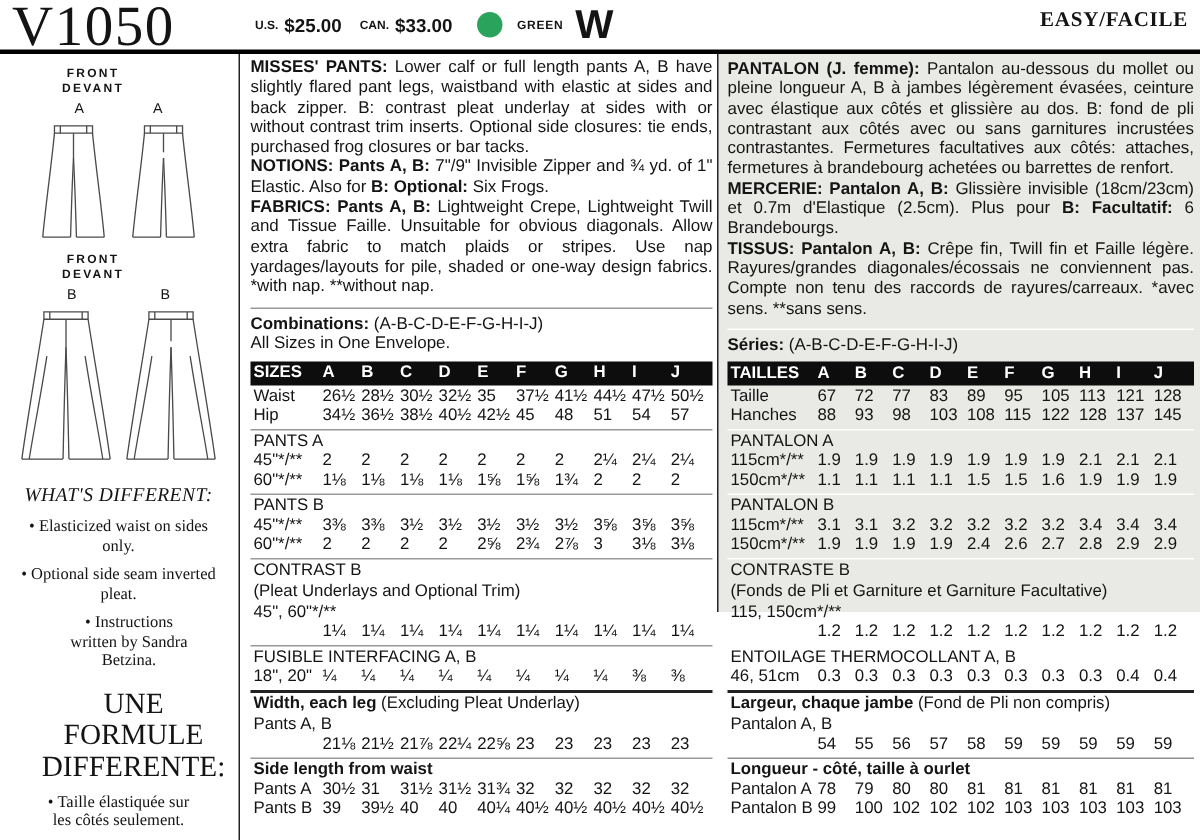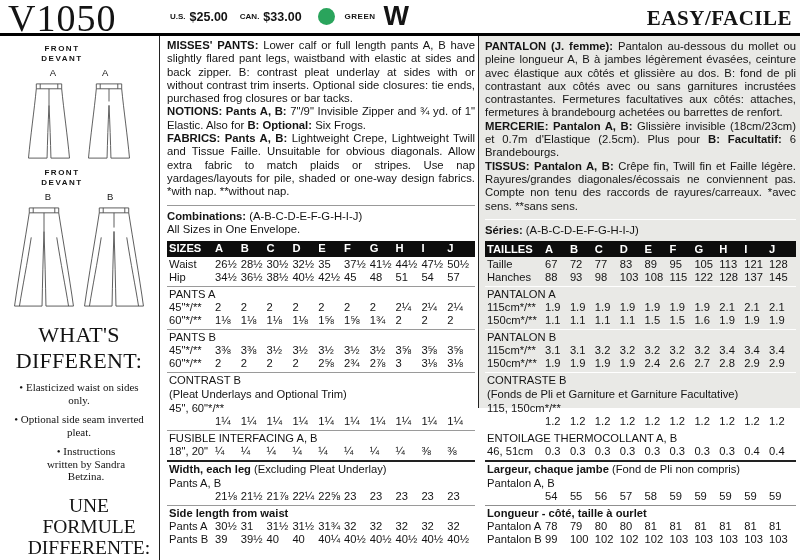--- a/index.html
+++ b/index.html
@@ -10,36 +10,36 @@
   .hdr{position:absolute;top:0;left:0;width:800px;height:33px;border-bottom:3px solid #000;}
   .pattern-no{position:absolute;left:8px;top:-4px;font-family:"Liberation Serif",serif;
               font-size:38px;font-weight:400;letter-spacing:1px;}
   .hdr-mid{position:absolute;left:170px;top:0;height:33px;display:flex;align-items:center;gap:4px;}
   .cur-label{font-size:8px;font-weight:bold;}
   .cur-price{font-size:12.5px;font-weight:bold;margin-right:8px;}
   .dot{width:17px;height:17px;border-radius:50%;margin:0 6px 0 4px;}
   .color-name{font-size:8px;font-weight:bold;letter-spacing:.5px;}
   .size-letter{font-size:27px;font-weight:bold;margin-left:4px;line-height:1;}
   .difficulty{position:absolute;right:8px;top:6px;font-family:"Liberation Serif",serif;
-              font-size:21px;font-weight:bold;letter-spacing:.5px;}
+              font-size:14px;font-weight:bold;letter-spacing:.5px;}
 
   
   .col-left{position:absolute;left:0;top:36px;width:158px;height:524px;text-align:center;}
   .col-mid{position:absolute;left:159px;top:36px;width:319px;height:524px;
            border-left:1px solid #222;box-sizing:border-box;padding:3px 3px 0 7px;}
   .col-right{position:absolute;left:478px;top:36px;width:322px;height:372px;
              border-left:1px solid #222;box-sizing:border-box;background:#e9e9e6;padding:4px 4px 0 6px;}
 
   
   .front-label{font-size:8px;font-weight:bold;letter-spacing:1.5px;line-height:9.5px;
                margin-top:8px;padding-right:34px;}
   .view-labels{display:flex;justify-content:center;gap:46px;font-size:9.5px;margin-top:4px;}
   .figs{display:flex;justify-content:center;gap:4px;margin-top:2px;}
   .figs svg{display:block;}
-  .wd-title{font-family:"Liberation Serif",serif;font-size:22px;margin-top:12px;letter-spacing:.3px;}
+  .wd-title{font-family:"Liberation Serif",serif;font-size:13px;margin-top:12px;letter-spacing:.3px;font-style:italic;}
   .bullet{font-family:"Liberation Serif",serif;font-size:11px;line-height:12.5px;
           margin:7px 14px 0 14px;}
   .uf-title{font-family:"Liberation Serif",serif;font-size:19.5px;line-height:21px;margin-top:12px;padding-left:20px;}
 
   
   .para{font-size:11.3px;line-height:13.3px;text-align:justify;margin:0;}
   .comb{border-top:1px solid #999;margin-top:6px;padding-top:4px;font-size:11.3px;line-height:13.5px;}
   .fr .comb{border-top:1px solid #fff;}
 
   

